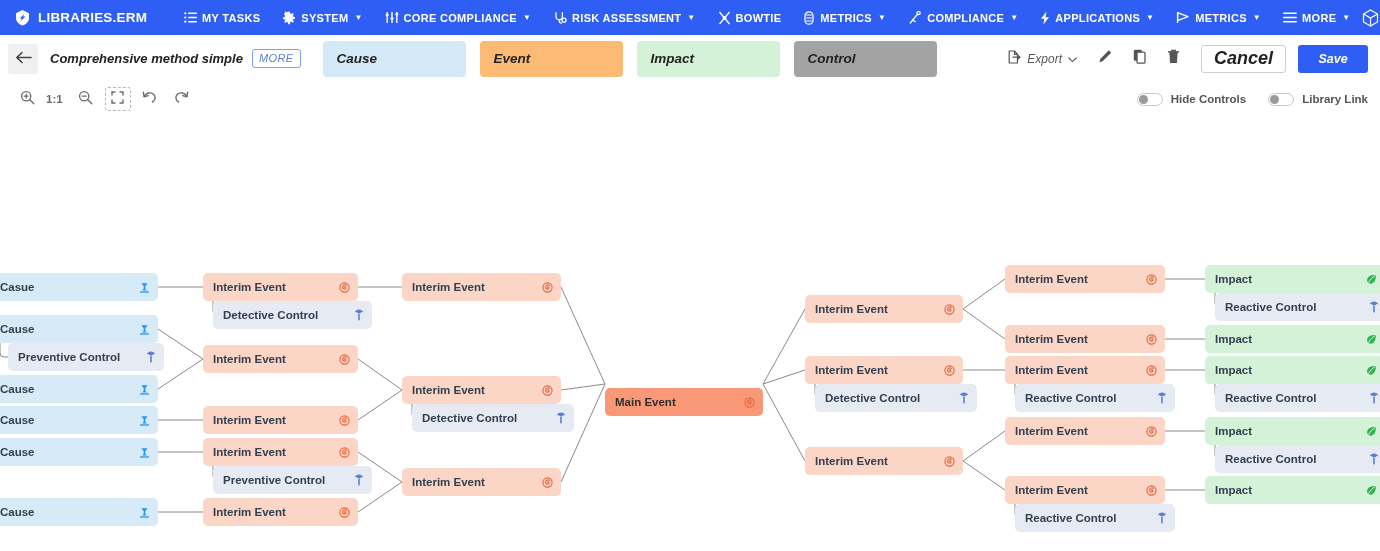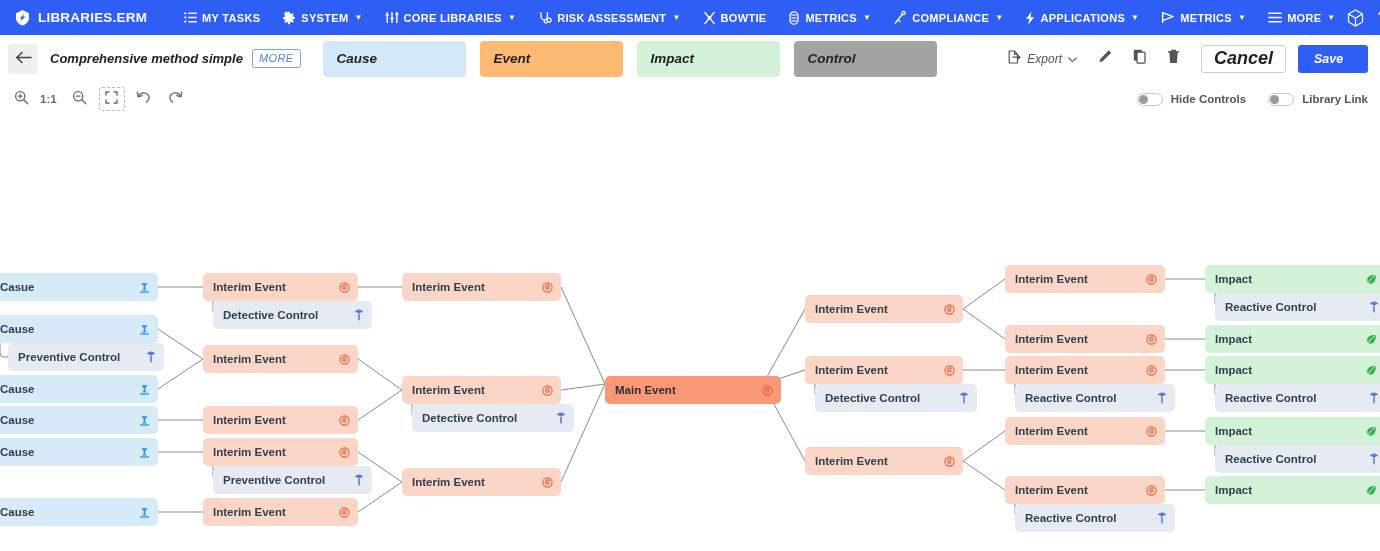--- a/index.html
+++ b/index.html
@@ -99,29 +99,29 @@
   }
   .btn-outline {
     min-width: 62px; height: 28px; border: 1px solid #cfcfcf; background: #fff;
     border-radius: 3px; font-size: 18px; font-weight: bold; color: #222;
     display: flex; align-items: center; justify-content: center; cursor: pointer;
     margin-left: 8px; padding: 0 12px;
   }
   .btn-primary {
     min-width: 70px; height: 28px; background: #2f5ef4; border: none;
     border-radius: 3px; font-size: 12.5px; font-weight: bold; color: #fff;
-    display: flex; align-items: center; justify-content: flex-start; cursor: pointer;
-    margin-left: 8px; padding: 0 16px;
+    display: flex; align-items: center; justify-content: center; cursor: pointer;
+    margin-left: 8px; padding: 0 6px;
   }
 
   
   #toolbar3 {
     height: 34px; background: #fff;
     display: flex; align-items: center;
-    padding: 0 12px 0 8px;
+    padding: 0 12px 0 14px;
     position: relative; z-index: 20;
   }
   .tool {
     width: 26px; height: 24px; display: flex; align-items: center; justify-content: center;
     cursor: pointer; color: #6b6b6b; border-radius: 3px; margin-right: 6px;
   }
   .tool.boxed { border: 1px dashed #b9b9b9; }
   .ratio {
     font-size: 11.5px; font-weight: bold; color: #6b6b6b;
     margin-right: 10px; cursor: pointer;
@@ -220,21 +220,21 @@
             <line x1="7" y1="1" x2="7" y2="12"></line>
             <line x1="11.8" y1="1" x2="11.8" y2="12"></line>
           </g>
           <g fill="#fff">
             <rect x="0.7" y="3" width="3" height="2" rx=".6"></rect>
             <rect x="5.5" y="6.5" width="3" height="2" rx=".6"></rect>
             <rect x="10.3" y="2.2" width="3" height="2" rx=".6"></rect>
           </g>
         </svg>
     </span>
-    <span>CORE LIBRARIES</span>
+    <span>CORE COMPLIANCE</span>
     <span class="caret">▼</span>
   </div>
 
   <div class="navitem">
     <span class="navicon">
       <svg width="14" height="14" viewBox="0 0 14 14">
           <path d="M3 1.2v4c0 2.1 1.5 3.5 3.2 3.5S9.4 7.3 9.4 5.2v-4" fill="none" stroke="#fff" stroke-width="1.3"></path>
           <circle cx="11" cy="9.2" r="2" fill="none" stroke="#fff" stroke-width="1.3"></circle>
           <path d="M6.2 8.7v1.6c0 1.4 1.6 2 2.6 1.5" fill="none" stroke="#fff" stroke-width="1.3"></path>
         </svg>
@@ -673,21 +673,21 @@
       </div>
       <div class="node n-event" style="left: 402px; top: 352px; width: 159px;">
         <span class="lbl">Interim Event</span>
         <span class="nicon">
           <svg width="11" height="11" viewBox="0 0 11 11">
             <circle cx="5.5" cy="5.5" r="4.6" fill="none" stroke="#e8643c" stroke-width="1.1"></circle>
             <path d="M7.6 3.4c-1.5-1.1-3.6-.4-4 1.4-.3 1.4.9 2.6 2.2 2.3 1-.2 1.5-1.3 1-2-.4-.6-1.3-.5-1.5.2" fill="none" stroke="#e8643c" stroke-width="1.1" stroke-linecap="round"></path>
           </svg>
         </span>
       </div>
-      <div class="node n-main" style="left: 605px; top: 260px; width: 176px; align-items: center;">
+      <div class="node n-main" style="left: 605px; top: 272px; width: 158px; align-items: center;">
         <span class="lbl">Main Event</span>
         <span class="nicon">
           <svg width="11" height="11" viewBox="0 0 11 11">
             <circle cx="5.5" cy="5.5" r="4.6" fill="none" stroke="#e8643c" stroke-width="1.1"></circle>
             <path d="M7.6 3.4c-1.5-1.1-3.6-.4-4 1.4-.3 1.4.9 2.6 2.2 2.3 1-.2 1.5-1.3 1-2-.4-.6-1.3-.5-1.5.2" fill="none" stroke="#e8643c" stroke-width="1.1" stroke-linecap="round"></path>
           </svg>
         </span>
       </div>
       <div class="node n-event" style="left: 805px; top: 179px; width: 158px;">
         <span class="lbl">Interim Event</span>

